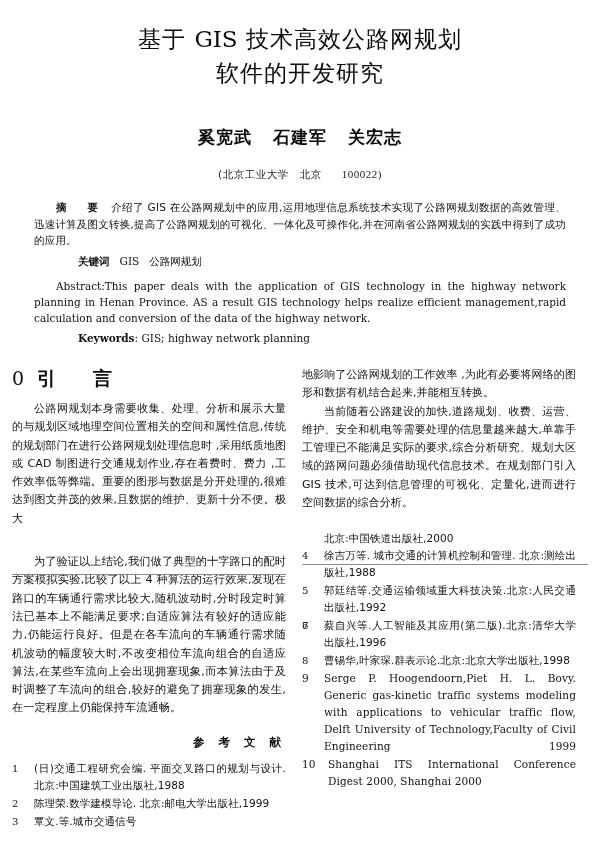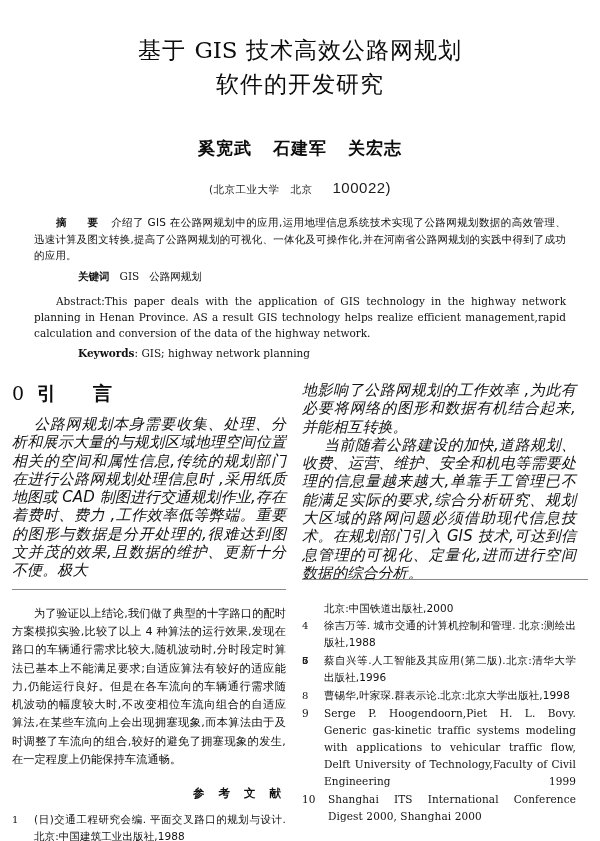--- a/index.html
+++ b/index.html
@@ -10,21 +10,21 @@
   body {
     width: 600px;
     height: 841px;
     position: relative;
     font-family: "DejaVu Sans", "Liberation Sans", sans-serif;
     color: #111111;
     overflow: hidden;
   }
   .page {
     position: absolute;
-    left: 0; top: 11px;
+    left: 0; top: 0;
     width: 600px;
     height: 660px;
     padding: 0;
     box-sizing: border-box;
   }
 
   
   .header-block {
     padding: 22px 34px 0 34px;
   }
@@ -55,22 +55,22 @@
   .authors span + span { margin-left: 14px; }
 
   .affiliation {
     text-align: center;
     font-size: 10.5px;
     margin-top: 19px;
     letter-spacing: 0.5px;
     color: #1a1a1a;
   }
   .affiliation .code {
-    font-family: Liberation Sans, sans-serif;
-    font-size: 15px;
+    font-family: Liberation Serif, serif;
+    font-size: 11px;
     margin-left: 20px;
   }
 
   .abstract-cn {
     margin-top: 17px;
     font-size: 10.5px;
     line-height: 16.5px;
     text-align: justify;
     text-justify: inter-ideograph;
     letter-spacing: 0.2px;
@@ -134,28 +134,27 @@
     color: #0c0c0c;
   }
   .section-head .num {
     font-family: "DejaVu Serif", "Liberation Serif", serif;
     font-weight: normal;
     margin-right: 12px;
   }
   .section-head .gap { letter-spacing: 9px; }
 
   .para {
-    font-size: 15px;
+    font-size: 11px;
     line-height: 18.3px;
     text-align: justify;
     text-justify: inter-ideograph;
     text-indent: 22px;
     margin: 0;
     letter-spacing: 0.1px;
-    font-style: italic;
   }
   .para + .para { margin-top: 0; }
 
   
   .rule {
     border: 0;
     border-top: 1px solid #8a8a8a;
     margin: 0;
   }
   .rule-left {
@@ -315,20 +314,21 @@
 
       <div class="cont-line">北京:中国铁道出版社,2000</div>
 
       <ul class="ref-list">
         <li class="ref-item">
           <span class="idx">4</span>
           <span>徐吉万等. 城市交通的计算机控制和管理. 北京:测绘出版社,1988</span>
         </li>
         <li class="ref-item">
           <span class="idx">5</span>
+          <span>郭廷结等.交通运输领域重大科技决策.北京:人民交通出版社,1992</span>
         </li>
         <li class="ref-item">
           <span class="idx">6</span>
         </li>
         <li class="ref-item">
           <span class="idx">7</span>
           <span>蔡自兴等.人工智能及其应用(第二版).北京:清华大学出版社,1996</span>
         </li>
         <li class="ref-item">
           <span class="idx">8</span>

